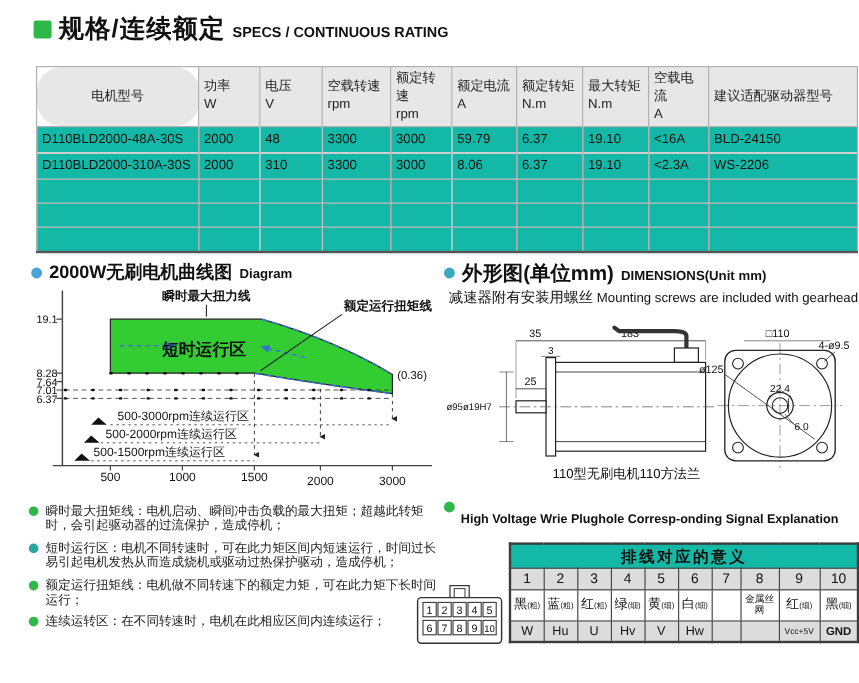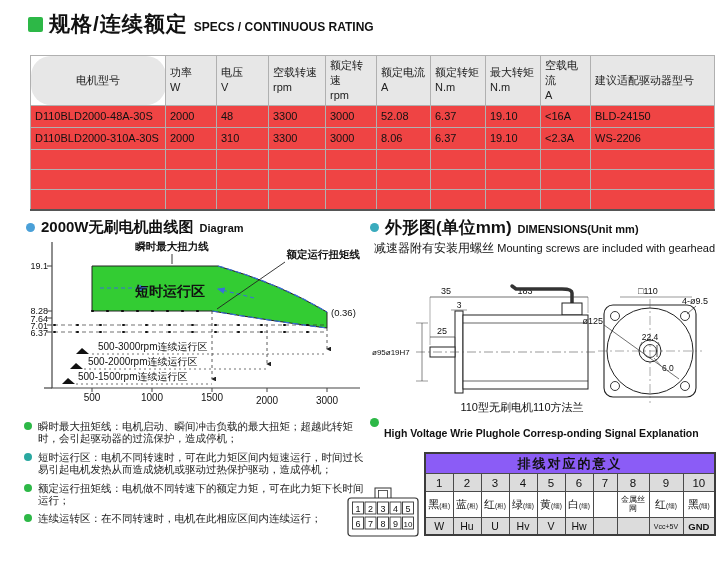--- a/index.html
+++ b/index.html
@@ -10,50 +10,50 @@
   .sq{width:15px;height:15px;background:#2db847;display:inline-block;align-self:center;border-radius:2px;}
   .t-cn{font-size:21px;font-weight:bold;letter-spacing:1px;}
   .t-en{font-size:12px;font-weight:bold;}
   
   table.spec{position:absolute;left:30px;top:55px;width:684px;border-collapse:collapse;table-layout:fixed;
              border:1px solid #6f6f6f;border-bottom:2px solid #555;}
   table.spec th,table.spec td{border:1px solid #b0b0b0;font-size:11px;font-weight:normal;
              padding:2px 4px;text-align:left;vertical-align:middle;overflow:hidden;}
   table.spec thead th{background:#e7e7e7;height:44px;white-space:pre-line;line-height:1.35;color:#222;}
   table.spec thead th.center{text-align:center;border-radius:20px;}
-  table.spec tbody td{height:17px;background:#ef4444;margin-top:37px;}
+  table.spec tbody td{height:17px;background:#14b8a6;margin-top:37px;}
   table.spec tr.empty td{height:15px;}
   
   .subtitle{position:absolute;display:flex;align-items:baseline;gap:6px;}
   .dot{width:9px;height:9px;border-radius:50%;display:inline-block;align-self:center;}
   .dot.blue{background:#4aa0d8;}
   .dot.teal{background:#3aabbd;}
   .dot.green{background:#2db847;}
   .st-cn{font-size:15px;font-weight:bold;}
   .st-cn.big{font-size:17px;}
   .st-en{font-size:11px;font-weight:bold;}
   .dim-sub{position:absolute;left:374px;top:240px;font-size:12px;}
   .dim-sub .en{font-size:11px;text-align:right;}
   
   svg text{font-family:"Liberation Sans",sans-serif;fill:#111;}
   .chart-wrap{position:absolute;left:20px;top:236px;}
-  .draw-wrap{position:absolute;left:370px;top:267px;}
+  .draw-wrap{position:absolute;left:370px;top:254px;}
   
   .notes{position:absolute;left:24px;top:420px;width:348px;}
   .note{display:flex;gap:6px;margin-bottom:6px;font-size:10.5px;line-height:1.18;color:#222;}
   .note .b{flex:0 0 8px;width:8px;height:8px;border-radius:50%;margin-top:2px;}
   
   .sig-title{position:absolute;left:370px;top:418px;}
   .sig-title .row1{display:flex;align-items:center;gap:5px;font-size:13.5px;font-weight:bold;}
   .sig-title .row2{margin-left:14px;font-size:10.5px;font-weight:bold;line-height:1.2;}
   .connector{position:absolute;left:344px;top:486px;}
   table.sig{position:absolute;left:424px;top:452px;width:290px;border-collapse:collapse;table-layout:fixed;
             border:2px solid #3c3c3c;}
   table.sig td{border:1px solid #4a4a4a;text-align:center;vertical-align:middle;padding:0;font-size:11px;}
-  table.sig td.title{font-size:13px;font-weight:bold;height:19px;background:#8b5cf6;letter-spacing:2px;}
+  table.sig td.title{font-size:13px;font-weight:bold;height:19px;background:#14b8a6;letter-spacing:2px;}
   table.sig tr.nums td{height:17px;background:#dcdcdc;font-size:11.5px;}
   table.sig tr.colors td{height:25px;background:#fff;font-size:11px;line-height:1.05;}
   table.sig tr.colors td .sub{font-size:6.5px;}
   table.sig tr.colors td.mesh{font-size:8px;line-height:1.1;}
   table.sig tr.sigs td{height:16px;background:#dcdcdc;font-size:10.5px;}
   table.sig tr.sigs td.small{font-size:7px;}
   table.sig tr.sigs td.gnd{font-size:9.5px;font-weight:bold;}
 </style>
 </head>
 <body>
@@ -101,21 +101,21 @@
         <th>建议适配驱动器型号</th>
       </tr>
     </thead>
     <tbody>
       <tr>
         <td>D110BLD2000-48A-30S</td>
         <td>2000</td>
         <td>48</td>
         <td>3300</td>
         <td>3000</td>
-        <td>52.08</td>
+        <td>59.79</td>
         <td>6.37</td>
         <td>19.10</td>
         <td>&lt;16A</td>
         <td>BLD-24150</td>
       </tr>
       <tr>
         <td>D110BLD2000-310A-30S</td>
         <td>2000</td>
         <td>310</td>
         <td>3300</td>

